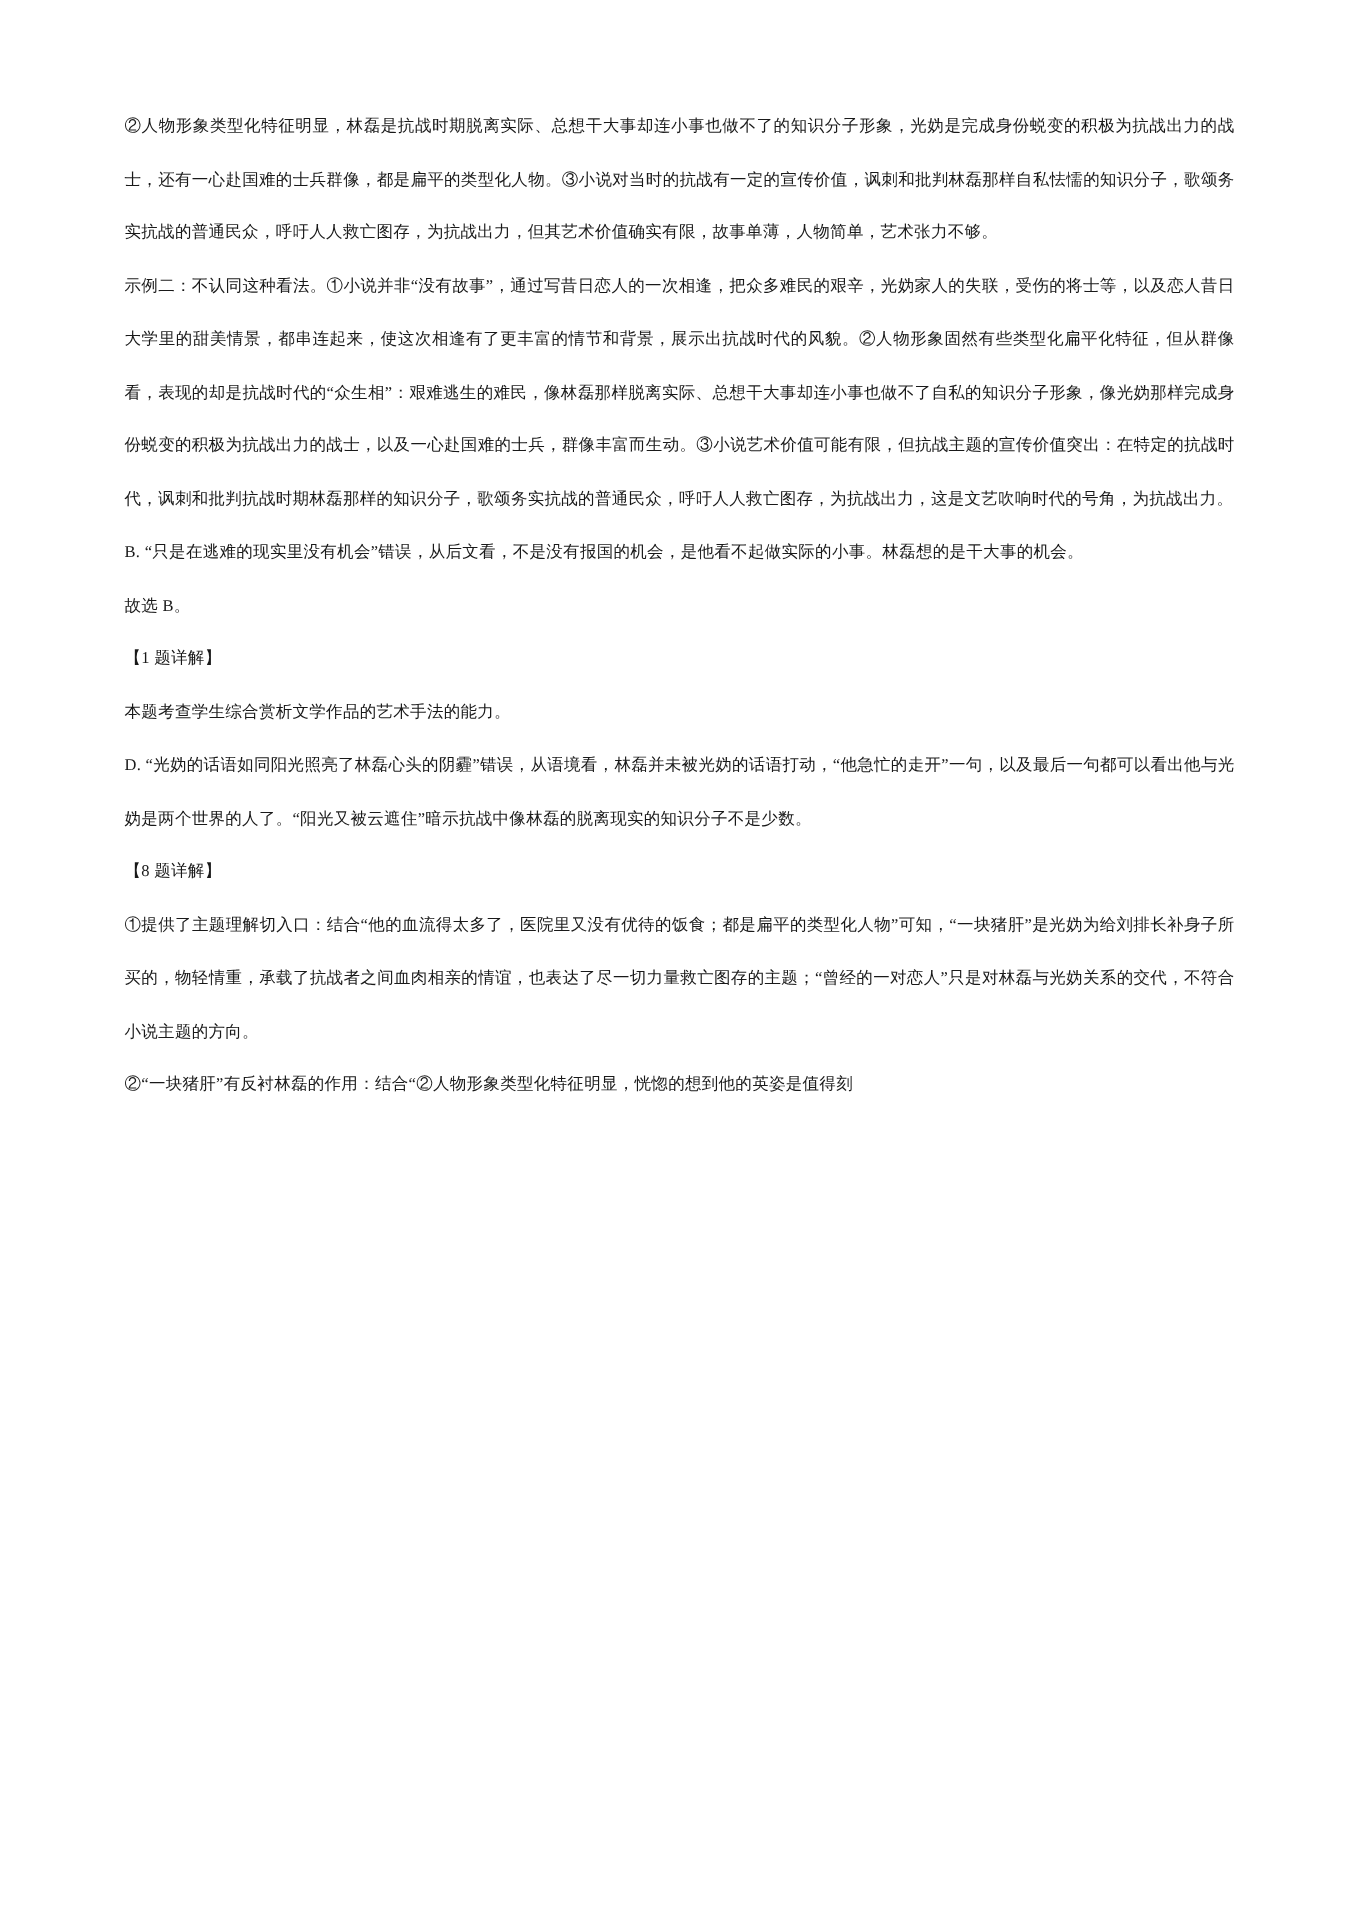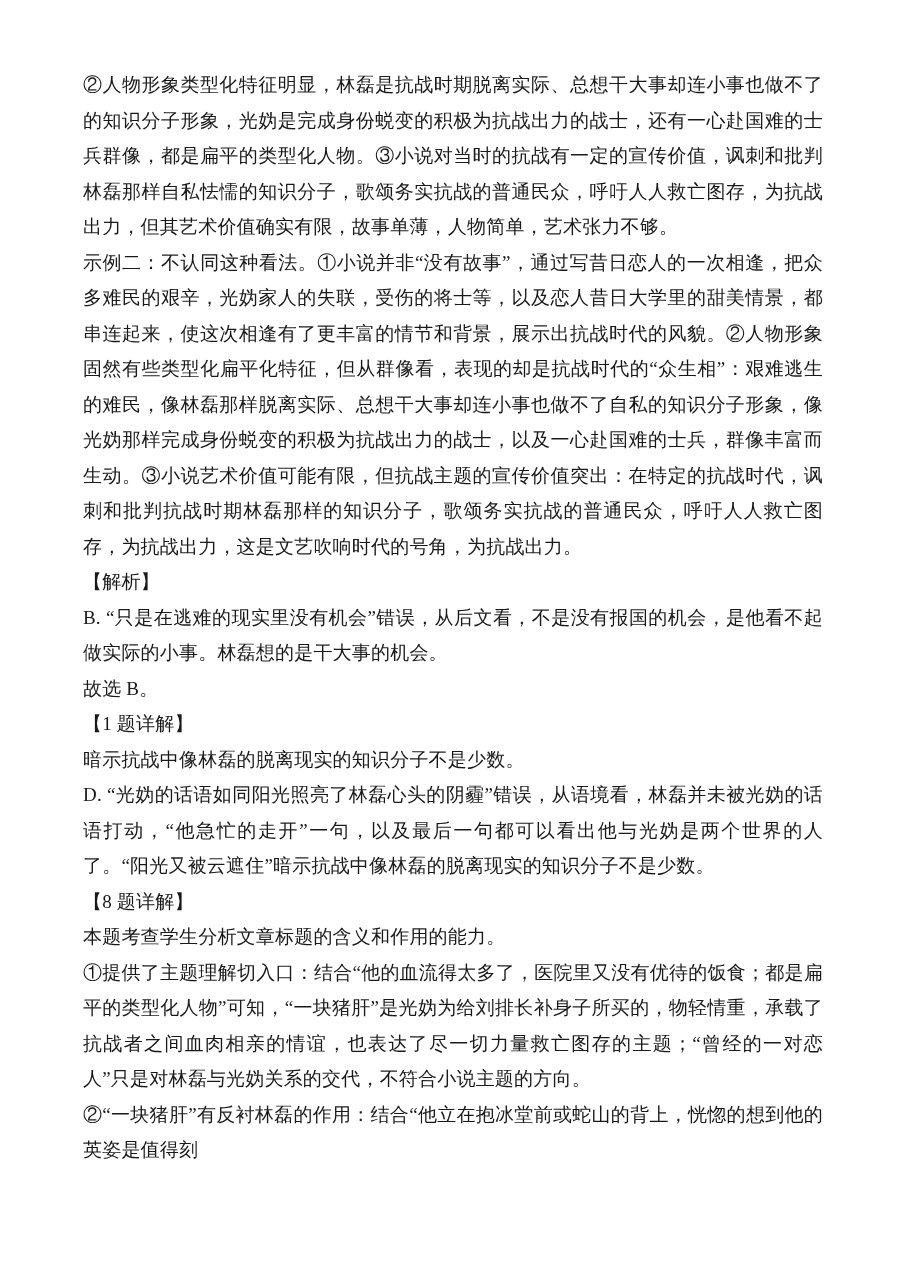--- a/index.html
+++ b/index.html
@@ -19,40 +19,38 @@
     height: 1273px;
     background: #ffffff;
     padding: 67px 77px 0 83px;
   }
   .content {
     width: 740px;
   }
   .para {
     margin: 0;
     padding: 0;
-    font-size: 19px;
+    font-size: 11px;
     line-height: 35.5px;
     color: #191919;
     text-align: justify;
     text-justify: inter-character;
     letter-spacing: 0.2px;
     word-break: break-all;
   }
 </style>
 </head>
 <body>
 
 <div class="page">
   <div class="content">
     <p class="para">②人物形象类型化特征明显，林磊是抗战时期脱离实际、总想干大事却连小事也做不了的知识分子形象，光妫是完成身份蜕变的积极为抗战出力的战士，还有一心赴国难的士兵群像，都是扁平的类型化人物。③小说对当时的抗战有一定的宣传价值，讽刺和批判林磊那样自私怯懦的知识分子，歌颂务实抗战的普通民众，呼吁人人救亡图存，为抗战出力，但其艺术价值确实有限，故事单薄，人物简单，艺术张力不够。</p>
     <p class="para">示例二：不认同这种看法。①小说并非“没有故事”，通过写昔日恋人的一次相逢，把众多难民的艰辛，光妫家人的失联，受伤的将士等，以及恋人昔日大学里的甜美情景，都串连起来，使这次相逢有了更丰富的情节和背景，展示出抗战时代的风貌。②人物形象固然有些类型化扁平化特征，但从群像看，表现的却是抗战时代的“众生相”：艰难逃生的难民，像林磊那样脱离实际、总想干大事却连小事也做不了自私的知识分子形象，像光妫那样完成身份蜕变的积极为抗战出力的战士，以及一心赴国难的士兵，群像丰富而生动。③小说艺术价值可能有限，但抗战主题的宣传价值突出：在特定的抗战时代，讽刺和批判抗战时期林磊那样的知识分子，歌颂务实抗战的普通民众，呼吁人人救亡图存，为抗战出力，这是文艺吹响时代的号角，为抗战出力。</p>
-    <p class="para">【解析】</p>
     <p class="para">B. “只是在逃难的现实里没有机会”错误，从后文看，不是没有报国的机会，是他看不起做实际的小事。林磊想的是干大事的机会。</p>
     <p class="para">故选 B。</p>
     <p class="para">【1 题详解】</p>
-    <p class="para">暗示抗战中像林磊的脱离现实的知识分子不是少数。</p>
+    <p class="para">本题考查学生综合赏析文学作品的艺术手法的能力。</p>
     <p class="para">D. “光妫的话语如同阳光照亮了林磊心头的阴霾”错误，从语境看，林磊并未被光妫的话语打动，“他急忙的走开”一句，以及最后一句都可以看出他与光妫是两个世界的人了。“阳光又被云遮住”暗示抗战中像林磊的脱离现实的知识分子不是少数。</p>
     <p class="para">【8 题详解】</p>
-    <p class="para">本题考查学生分析文章标题的含义和作用的能力。</p>
     <p class="para">①提供了主题理解切入口：结合“他的血流得太多了，医院里又没有优待的饭食；都是扁平的类型化人物”可知，“一块猪肝”是光妫为给刘排长补身子所买的，物轻情重，承载了抗战者之间血肉相亲的情谊，也表达了尽一切力量救亡图存的主题；“曾经的一对恋人”只是对林磊与光妫关系的交代，不符合小说主题的方向。</p>
-    <p class="para">②“一块猪肝”有反衬林磊的作用：结合“他立在抱冰堂前或蛇山的背上，恍惚的想到他的英姿是值得刻</p>
+    <p class="para">②“一块猪肝”有反衬林磊的作用：结合“②人物形象类型化特征明显，恍惚的想到他的英姿是值得刻</p>
   </div>
 </div>
 
 </body></html>

